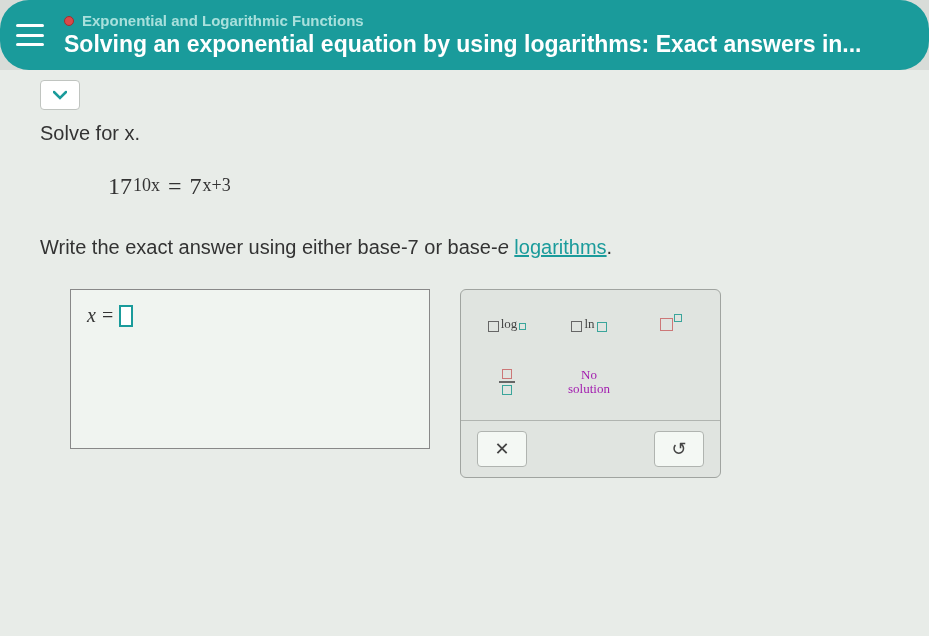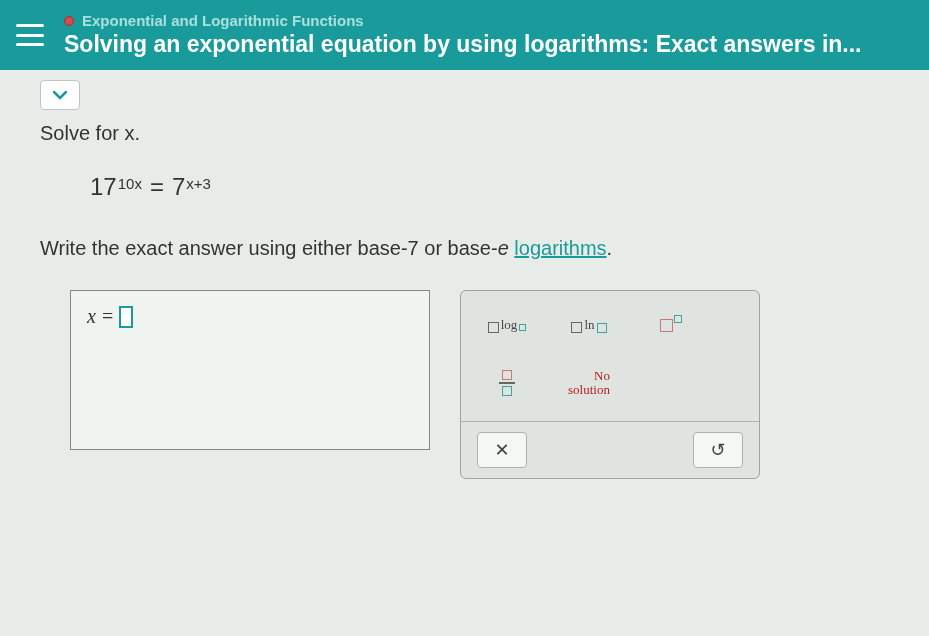--- a/index.html
+++ b/index.html
@@ -10,20 +10,21 @@
       height: 636px;
       overflow: hidden;
     }
     .header {
       background: #1a9b9b;
       color: #fff;
       display: flex;
       align-items: center;
       padding: 10px 16px;
       height: 70px;
+      border-radius: 29px;
     }
     .hamburger {
       width: 28px;
       height: 22px;
       display: flex;
       flex-direction: column;
       justify-content: space-between;
       margin-right: 20px;
       cursor: pointer;
     }
@@ -72,30 +73,30 @@
       justify-content: center;
       margin-bottom: 12px;
       cursor: pointer;
     }
     .problem {
       color: #333;
       font-size: 20px;
     }
     .prompt1 { margin-bottom: 28px; }
     .equation {
-      margin-left: 50px;
+      margin-left: 68px;
       margin-bottom: 36px;
-      font-family: Liberation Sans, sans-serif;
+      font-family: Liberation Serif, serif;
       font-size: 24px;
       color: #333;
       display: flex;
-      align-items: center;
+      align-items: flex-end;
     }
     .base { font-size: 24px; }
-    .exp { font-size: 15px; position: relative; top: -4px; margin-left: 1px; }
+    .exp { font-size: 18px; position: relative; top: -4px; margin-left: 1px; }
     .eq-sign { margin: 0 8px; }
     .prompt2 { margin-bottom: 30px; font-size: 20px; color: #333; }
     .prompt2 .ital { font-style: italic; }
     .prompt2 .link { color: #1a9b9b; text-decoration: underline; cursor: pointer; text-align: center; }
     .work-area {
       display: flex;
       gap: 30px;
       align-items: flex-start;
       margin-left: 30px;
     }
@@ -120,21 +121,21 @@
       height: 22px;
       border: 2px solid #1a9b9b;
       background: #fff;
       display: inline-block;
     }
     .keypad {
       border: 1px solid #a0a4a0;
       background: #e0e4e0;
       border-radius: 6px;
       padding: 14px 16px 0 16px;
-      width: 300px;
+      width: 261px;
     }
     .key-row {
       display: flex;
       gap: 22px;
       margin-bottom: 18px;
       align-items: center;
       min-height: 40px;
     }
     .key {
       display: flex;
@@ -153,21 +154,21 @@
     .log-key { display: flex; align-items: flex-end; gap: 1px; }
     .log-key .sub { font-size: 10px; }
     .log-key .txt { font-size: 13px; margin: 0 1px; }
     .frac {
       display: flex;
       flex-direction: column;
       align-items: center;
       width: 16px;
     }
     .frac .bar { width: 16px; height: 1.5px; background: #666; margin: 2px 0; }
-    .no-sol { font-size: 13px; text-align: right; line-height: 1.1; color: #b91c1c; }
+    .no-sol { font-size: 13px; text-align: center; line-height: 1.1; color: #a21caf; }
     .pow-key { display: flex; align-items: flex-start; }
     .pow-key .sq-sm { margin-left: 1px; margin-top: -4px; }
     .bottom-row {
       border-top: 1px solid #b0b4b0;
       margin: 0 -16px;
       padding: 10px 16px;
       display: flex;
       justify-content: space-between;
     }
     .action-btn {

